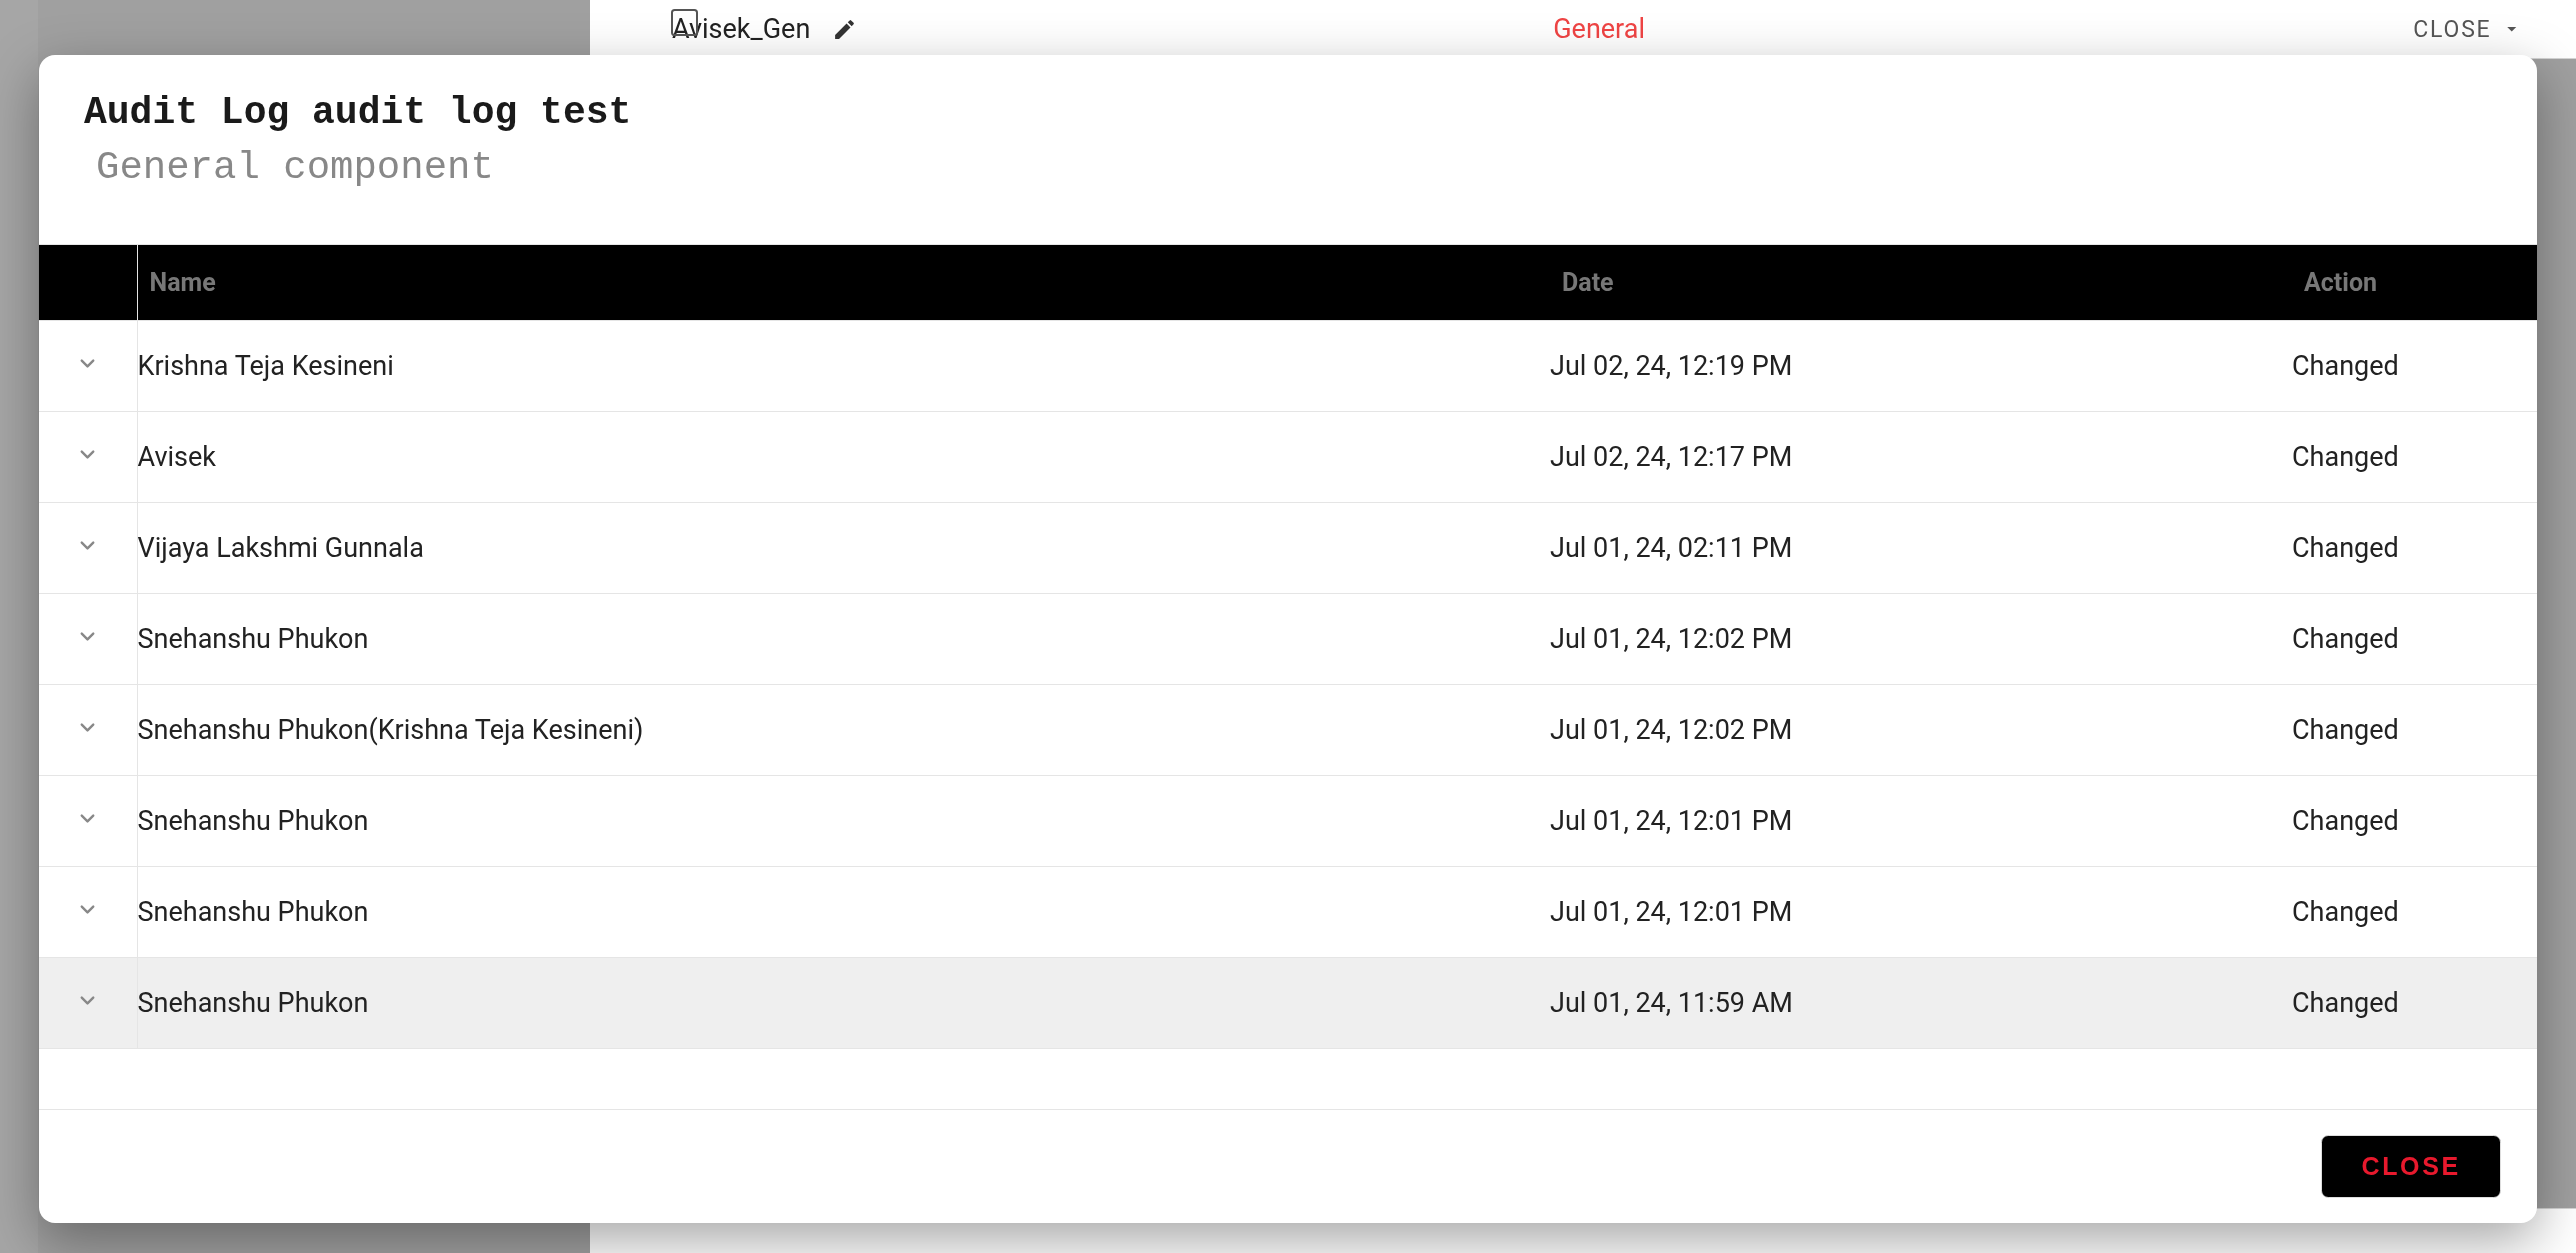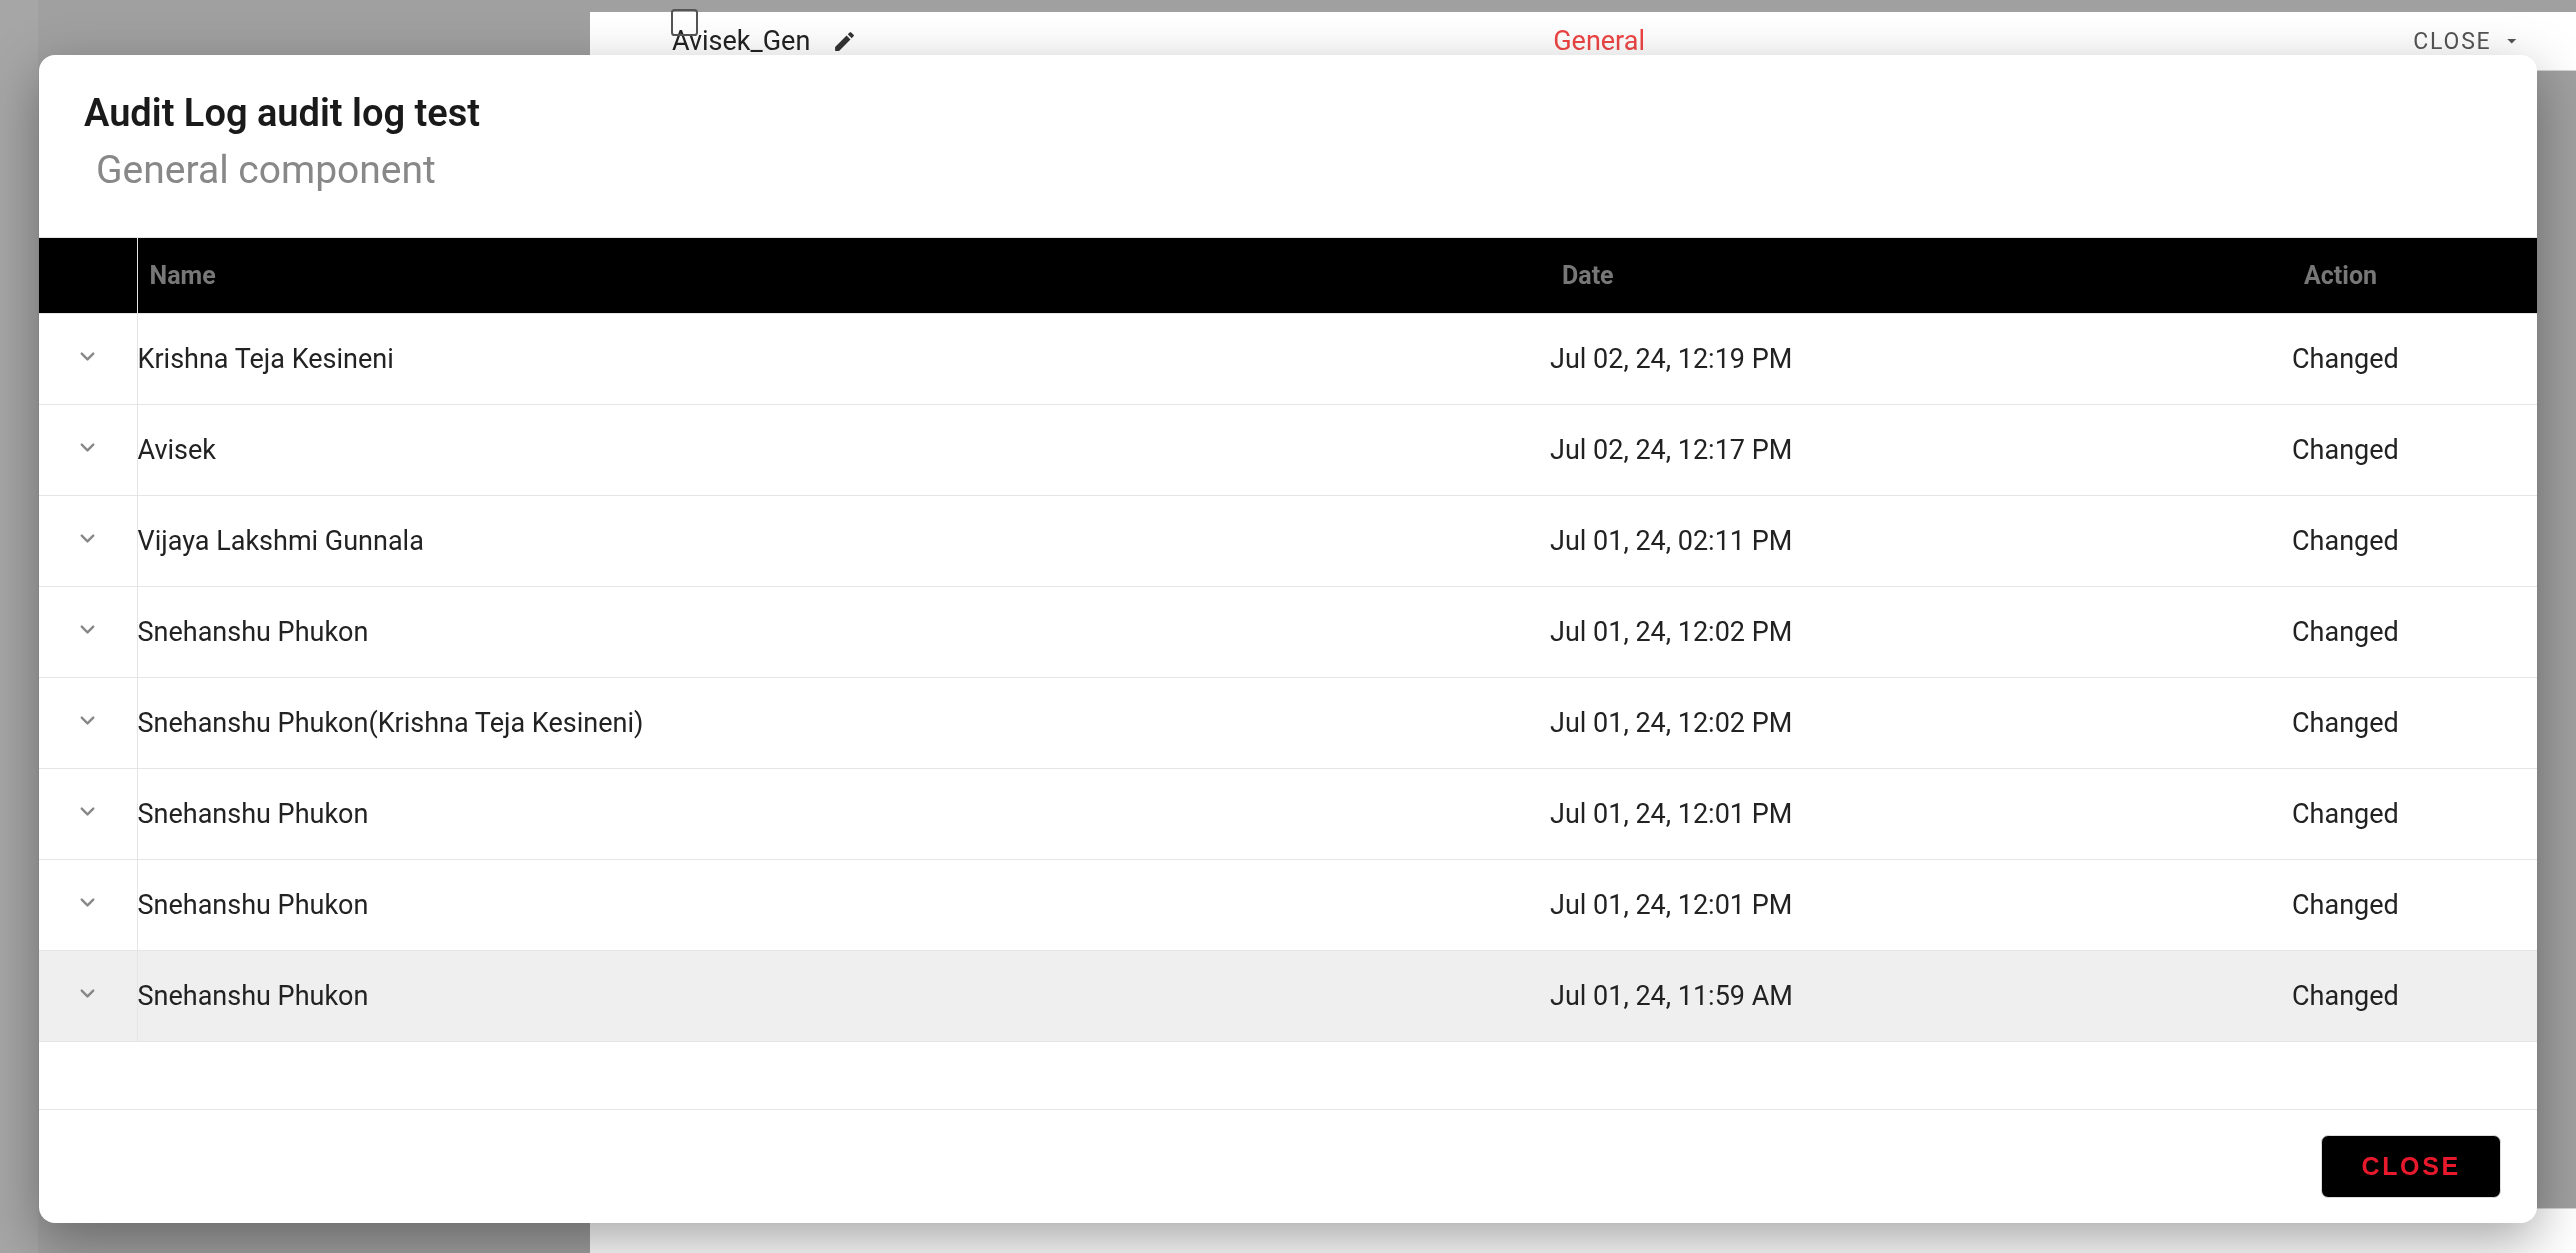--- a/index.html
+++ b/index.html
@@ -27,21 +27,21 @@
     display: flex; flex-direction: column;
   }
   .bg-left-strip {
     position: absolute;
     left: 0; top: 0; bottom: 0;
     width: 38px;
     background: #a6a6a6;
   }
   .bg-white-panel {
     position: absolute;
-    left: 590px; top: 12px;
+    left: 590px; top: 0;
     right: 0; height: 59px;
     background: #fff;
     border-bottom: 0.9px solid #d4d4d4;
     display: flex; align-items: center;
     padding: 0 54px 0 82px;
     justify-content: space-between;
     gap: 36px;
   }
   .bg-white-bottom {
     position: absolute;
@@ -68,22 +68,23 @@
     top: 55px;
     bottom: 30px;
     background: var(--bg-modal);
     border-radius: 16px;
     box-shadow: 0 18px 54px rgba(0,0,0,0.35);
     display: flex;
     flex-direction: column;
     overflow: hidden;
   }
   .modal-header {
-    padding: 36px 45px 32px;
+    padding: 36px 45px 42px;
     border-bottom: 0.9px solid var(--border-color);
+    font-family: Liberation Mono, monospace;
   }
   .modal-title {
     font-size: 38px;
     font-weight: 600;
     color: var(--text-primary);
     margin: 0 0 9px;
   }
   .modal-subtitle {
     font-size: 39px;
     color: var(--text-secondary);

